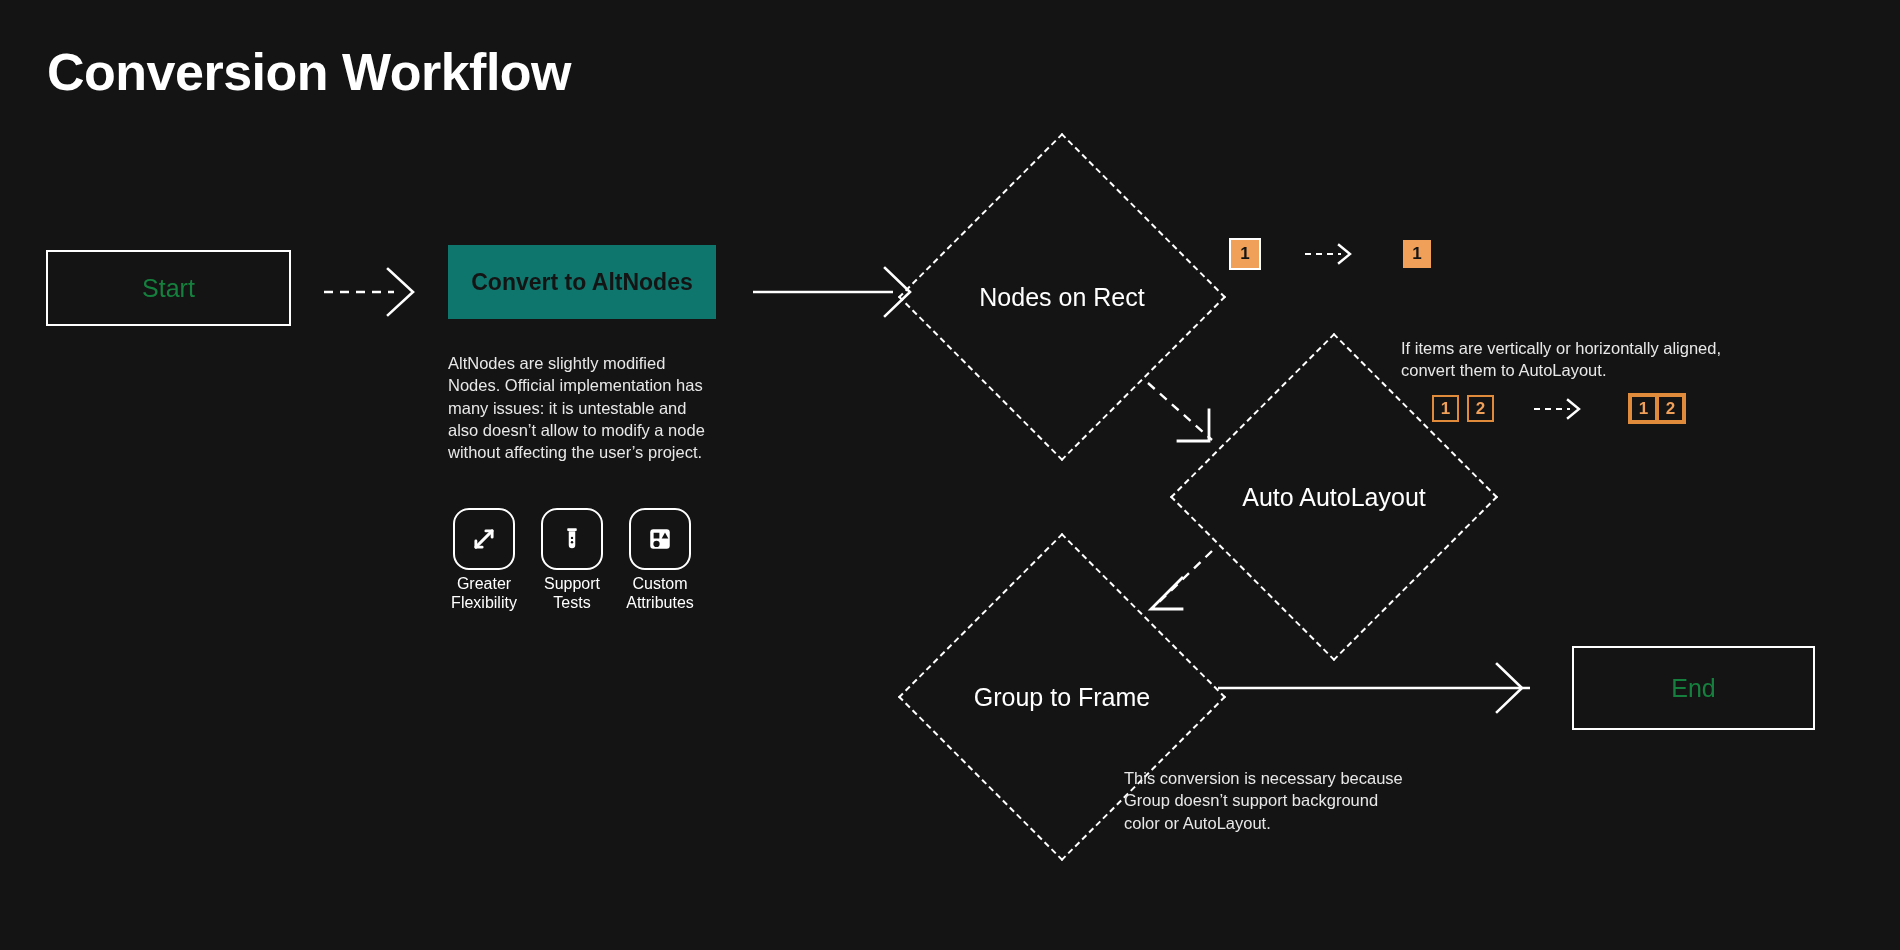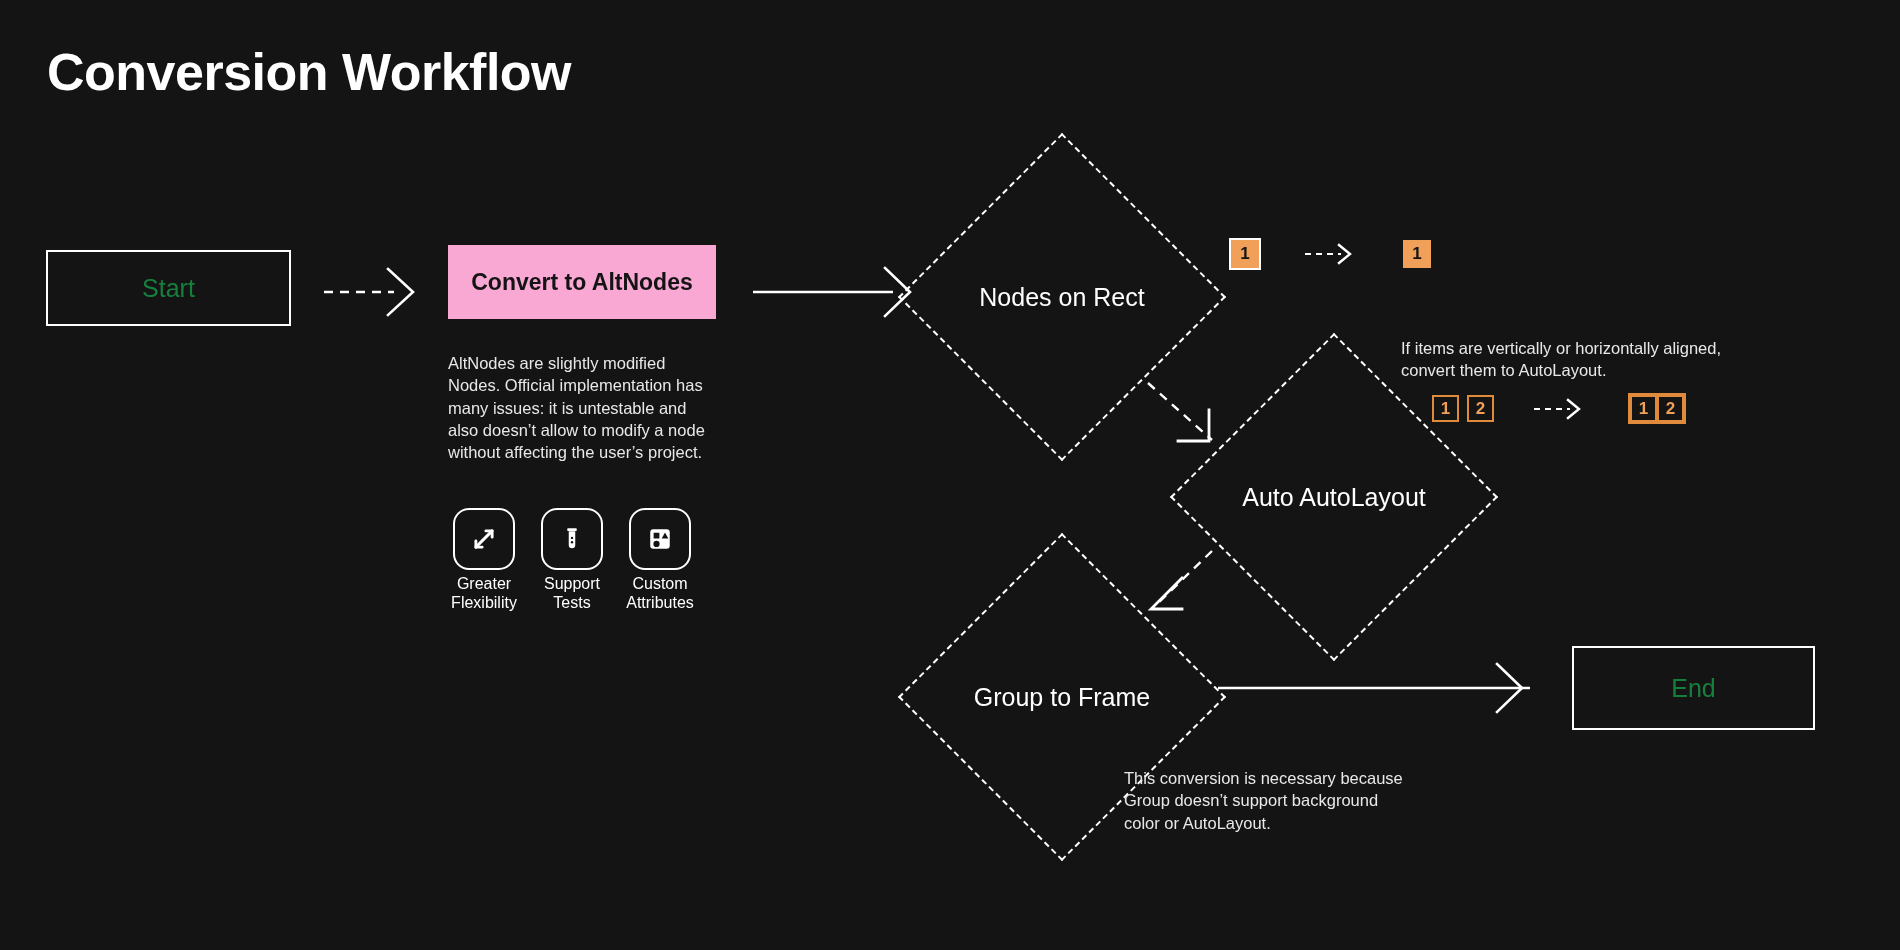--- a/index.html
+++ b/index.html
@@ -25,21 +25,21 @@
     border: 2px solid #ffffff;
     display: flex; align-items: center; justify-content: center;
     color: #15803d; font-size: 25px;
   }
   #start-box { left: 46px; top: 250px; width: 245px; height: 76px; }
   #end-box   { left: 1557px; top: 646px; width: 243px; height: 84px; margin-left: 15px; }
 
   
   #convert-box {
     left: 448px; top: 245px; width: 268px; height: 74px;
-    background: #f9a8d4;
+    background: #0f766e;
     display: flex; align-items: center; justify-content: center;
     color: #141414; font-size: 23px; font-weight: 600;
   }
 
   
   #convert-desc {
     left: 448px; top: 352px; width: 268px;
     color: #e8e8e8; font-size: 16.5px; line-height: 22.3px;
   }
 

